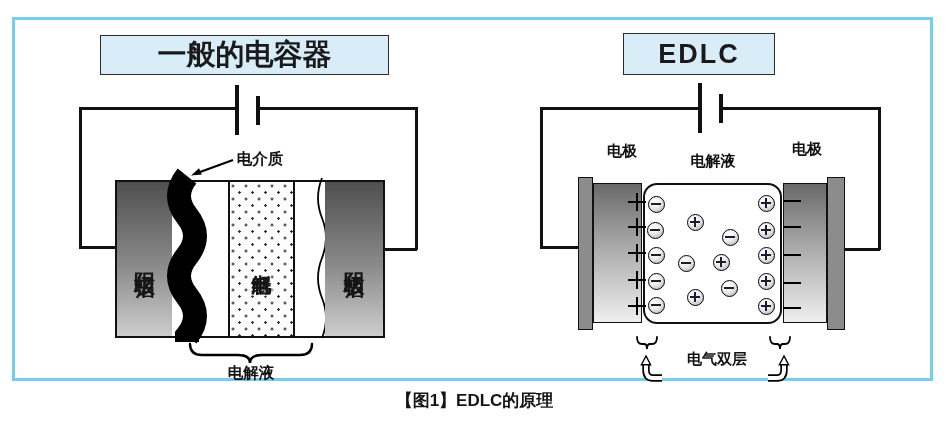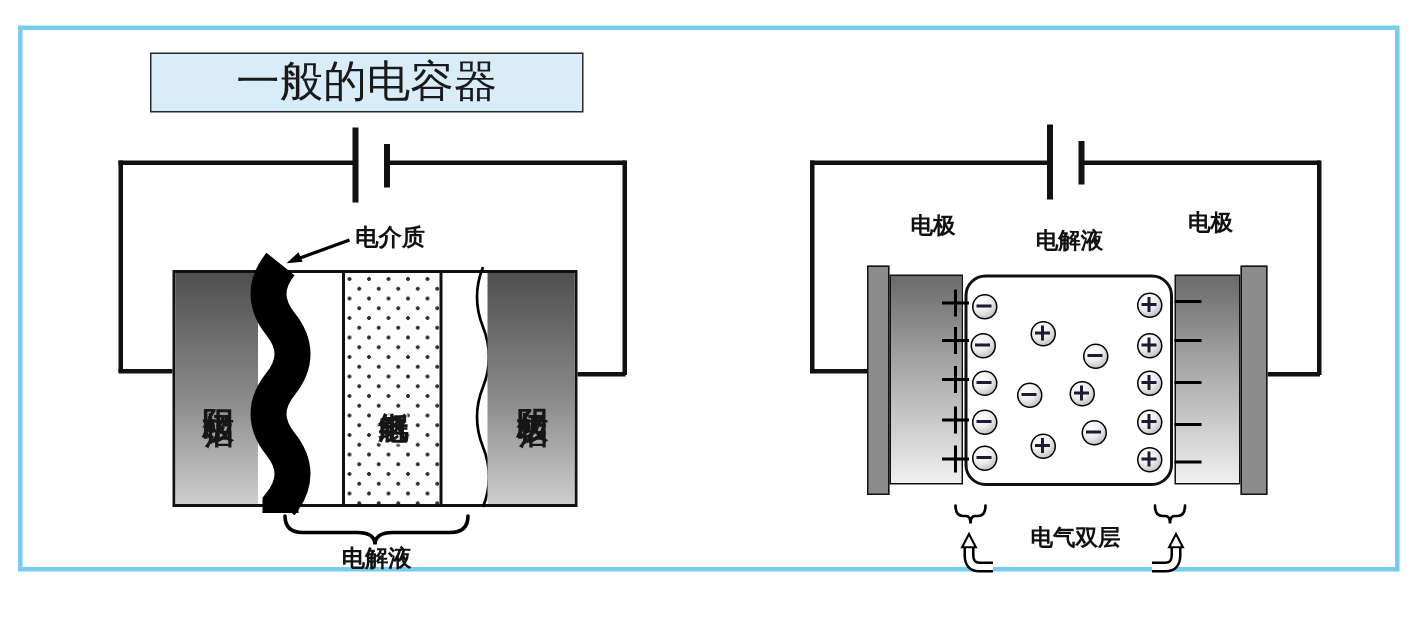--- a/index.html
+++ b/index.html
@@ -5,21 +5,21 @@
   :root{
     --frame:#76CDF0; --line:#111; --titlebg:#D9EDF8;
     --metal-dark:#4f4f4f; --metal-light:#cdcdcd; --collector:#8c8c8c; --ionline:#1b1b33;
   }
   html,body{margin:0;padding:0;background:#fff;}
   #page{position:relative;width:949px;height:426px;background:#fff;overflow:hidden;
         font-family:"Liberation Sans","DejaVu Sans",sans-serif;color:#111;}
   .frame{position:absolute;left:12px;top:17px;width:921px;height:364px;
          border:3px solid var(--frame);box-sizing:border-box;background:#fff;}
   .titlebox{position:absolute;background:var(--titlebg);border:1.6px solid #2b2b2b;
-            display:flex;align-items:center;justify-content:center;font-weight:normal;color:#1a1a1a;}
+            display:flex;align-items:center;justify-content:center;font-weight:bold;color:#1a1a1a;}
   .wire{position:absolute;background:var(--line);}
   .plate{position:absolute;background:var(--line);}
   .lbl{position:absolute;font-weight:bold;color:#111;text-align:center;line-height:1.15;}
   .capbox{position:absolute;left:115px;top:180px;width:270px;height:158px;
           border:2px solid var(--line);box-sizing:border-box;background:#fff;}
   .foil{position:absolute;top:0;height:154px;display:flex;align-items:center;justify-content:center;
         background:linear-gradient(180deg,var(--metal-dark) 0%,#8b8b8b 55%,var(--metal-light) 100%);}
   .vtext{writing-mode:vertical-rl;text-orientation:upright;font-weight:bold;font-size:21px;
          letter-spacing:2px;color:#161616;}
   .paper{position:absolute;left:111px;top:0;width:67px;height:154px;box-sizing:border-box;
@@ -92,20 +92,23 @@
     <div class="foil" style="left:208px;width:58px;">
       <span class="vtext">阴极箔</span>
     </div>
   </div>
 
   <svg style="left:188px;top:342px;" width="126" height="22" viewBox="0 0 126 22">
     <path d="M2,2 Q2,13 14,13 L50,13 Q62,13 62,21 Q62,13 74,13 L112,13 Q124,13 124,2" fill="none" stroke="#000" stroke-width="2.4" stroke-linecap="round"></path>
   </svg>
   <div class="lbl" style="left:188px;top:364px;width:126px;font-size:15.5px;">电解液</div>
 
+  <div class="titlebox" style="left:623px;top:33px;width:150px;height:40px;font-size:27px;letter-spacing:2px;">
+    <span>EDLC</span>
+  </div>
 
   <div class="wire" style="left:540px;top:107px;width:160px;height:2.6px;"></div>
   <div class="wire" style="left:721px;top:107px;width:159px;height:2.6px;"></div>
   <div class="wire" style="left:540px;top:107px;width:2.6px;height:141px;"></div>
   <div class="wire" style="left:540px;top:246px;width:39px;height:2.6px;"></div>
   <div class="wire" style="left:878px;top:107px;width:2.6px;height:143px;"></div>
   <div class="wire" style="left:845px;top:248px;width:35px;height:2.6px;"></div>
   <div class="plate" style="left:698px;top:83px;width:4px;height:50px;"></div>
   <div class="plate" style="left:719px;top:94px;width:4px;height:29px;"></div>
 
@@ -160,13 +163,14 @@
     <path d="M22,24 L13,24 Q6,24 6,16 L6,10.5" fill="none" stroke="#fff" stroke-width="4"></path>
     <polygon points="6,2 1.4,10.8 10.6,10.8" fill="#fff" stroke="#000" stroke-width="1.4"></polygon>
   </svg>
   <svg style="left:766px;top:354px;" width="24" height="26" viewBox="0 0 24 26">
     <path d="M2,24 L11,24 Q18,24 18,16 L18,10.5" fill="none" stroke="#000" stroke-width="7.4"></path>
     <path d="M2,24 L11,24 Q18,24 18,16 L18,10.5" fill="none" stroke="#fff" stroke-width="4"></path>
     <polygon points="18,2 13.4,10.8 22.6,10.8" fill="#fff" stroke="#000" stroke-width="1.4"></polygon>
   </svg>
   <div class="lbl" style="left:678px;top:350px;width:78px;font-size:15px;">电气双层</div>
 
+  <div class="caption">【图1】EDLC的原理</div>
 </div>
 
 </body></html>

